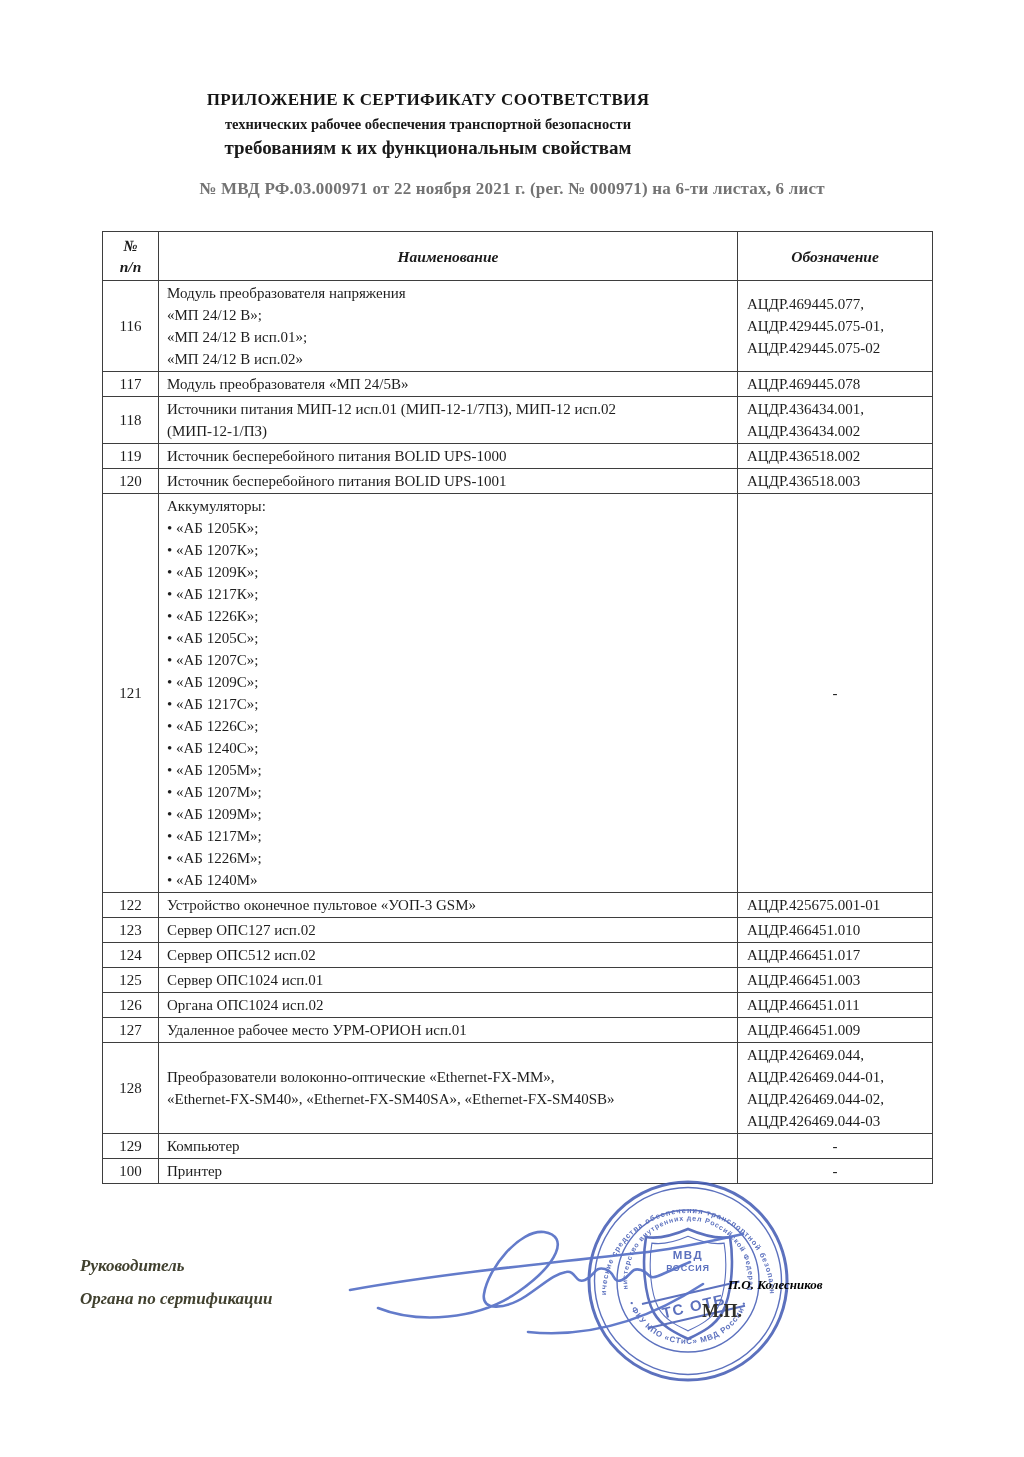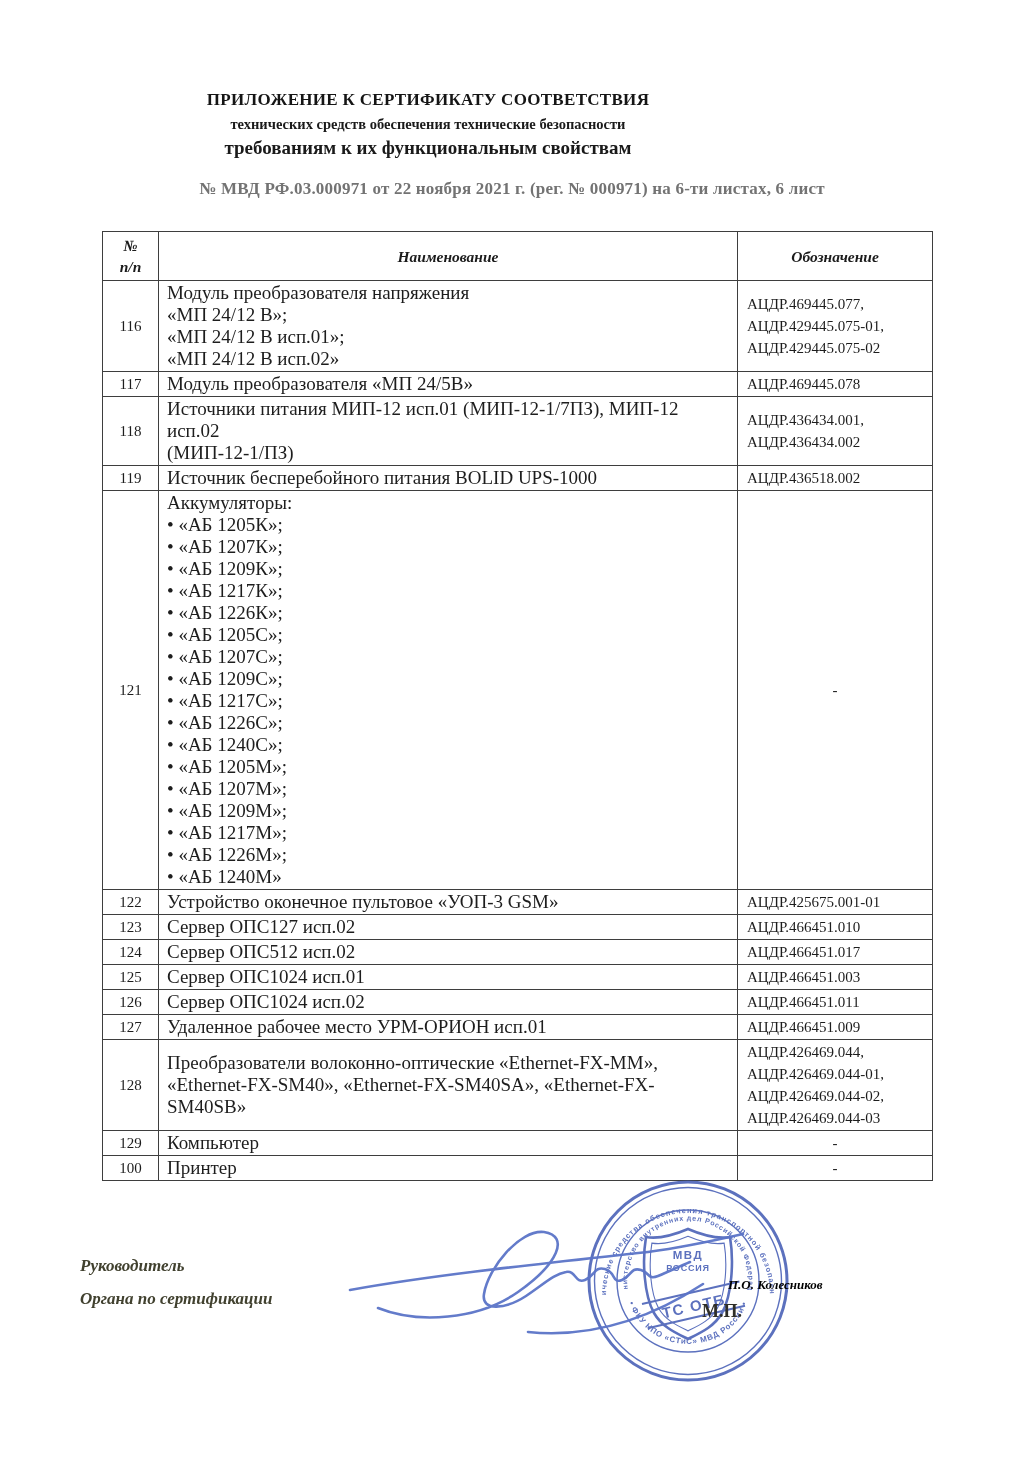--- a/index.html
+++ b/index.html
@@ -16,42 +16,42 @@
   .reg{position:absolute;top:179px;left:0;width:1024px;text-align:center;
        font-weight:bold;font-size:17px;letter-spacing:.2px;color:#737373;}
   
   table.doc{position:absolute;top:231px;left:102px;width:830px;
     border-collapse:collapse;table-layout:fixed;}
   table.doc td,table.doc th{border:1.6px solid #3e3e3e;}
   table.doc th{font-style:italic;font-weight:bold;font-size:15.5px;
     text-align:center;vertical-align:middle;white-space:pre-line;line-height:21px;
     height:46px;color:#1b1b1b;}
   td.num{text-align:center;vertical-align:middle;font-size:15px;padding:1px 2px;margin-left:24px;}
-  td.name{padding:1px 8px;font-size:19px;line-height:22px;white-space:pre-line;
+  td.name{padding:1px 8px;font-size:15px;line-height:22px;white-space:pre-line;
     vertical-align:middle;text-align:left;}
   td.desig{padding:1px 4px 1px 9px;font-size:15px;line-height:22px;
     white-space:pre-line;vertical-align:middle;text-align:left;}
   td.desig.ctr{text-align:center;padding-left:4px;}
   
   .role{position:absolute;left:80px;top:1249px;font-weight:bold;font-style:italic;
     font-size:17px;line-height:33px;color:#41412f;white-space:pre-line;z-index:5;}
   .signame{position:absolute;left:728px;top:1277px;font-weight:bold;font-style:italic;
     font-size:13px;color:#000000;z-index:6;}
   .mp{position:absolute;left:702px;top:1301px;font-weight:bold;
     font-size:18px;color:#2e2e28;z-index:6;}
   .stamp{position:absolute;left:583px;top:1176px;z-index:2;}
   .sig{position:absolute;left:348px;top:1212px;z-index:4;}
   .stamp text{font-family:"Liberation Sans","DejaVu Sans",sans-serif;font-weight:bold;}
 </style>
 </head>
 <body>
 
 <div class="hdr">
   <div class="t1">ПРИЛОЖЕНИЕ К СЕРТИФИКАТУ СООТВЕТСТВИЯ</div>
-  <div class="t2">технических средств обеспечения технические безопасности</div>
+  <div class="t2">технических рабочее обеспечения транспортной безопасности</div>
   <div class="t3">требованиям к их функциональным свойствам</div>
 </div>
 <div class="reg">№ МВД РФ.03.000971 от 22 ноября 2021 г. (рег. № 000971) на 6-ти листах, 6 лист</div>
 
 <table class="doc">
   <colgroup>
       <col style="width:56px">
       <col style="width:579px">
       <col style="width:195px">
     </colgroup>
@@ -81,20 +81,25 @@
     <td class="num">118</td>
     <td class="name">Источники питания МИП-12 исп.01 (МИП-12-1/7ПЗ), МИП-12 исп.02
 (МИП-12-1/ПЗ)</td>
     <td class="desig">АЦДР.436434.001,
 АЦДР.436434.002</td>
   </tr>
   <tr>
     <td class="num">119</td>
     <td class="name">Источник бесперебойного питания BOLID UPS-1000</td>
     <td class="desig">АЦДР.436518.002</td>
+  </tr>
+  <tr>
+    <td class="num">120</td>
+    <td class="name">Источник бесперебойного питания BOLID UPS-1001</td>
+    <td class="desig">АЦДР.436518.003</td>
   </tr>
   <tr>
     <td class="num">121</td>
     <td class="name">Аккумуляторы:
 • «АБ 1205К»;
 • «АБ 1207К»;
 • «АБ 1209К»;
 • «АБ 1217К»;
 • «АБ 1226К»;
 • «АБ 1205С»;
@@ -126,21 +131,21 @@
     <td class="name">Сервер ОПС512 исп.02</td>
     <td class="desig">АЦДР.466451.017</td>
   </tr>
   <tr>
     <td class="num">125</td>
     <td class="name">Сервер ОПС1024 исп.01</td>
     <td class="desig">АЦДР.466451.003</td>
   </tr>
   <tr>
     <td class="num">126</td>
-    <td class="name">Сервер ОПС1024 исп.02</td>
+    <td class="name">Органа ОПС1024 исп.02</td>
     <td class="desig">АЦДР.466451.011</td>
   </tr>
   <tr>
     <td class="num">127</td>
     <td class="name">Удаленное рабочее место УРМ-ОРИОН исп.01</td>
     <td class="desig">АЦДР.466451.009</td>
   </tr>
   <tr>
     <td class="num">128</td>
     <td class="name">Преобразователи волоконно-оптические «Ethernet-FX-MM»,

